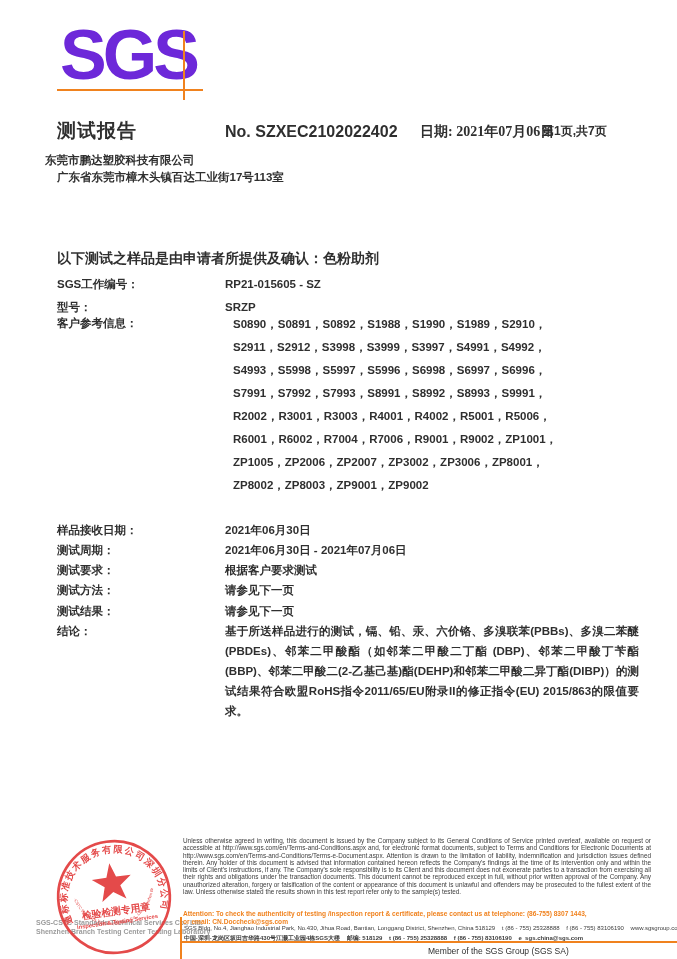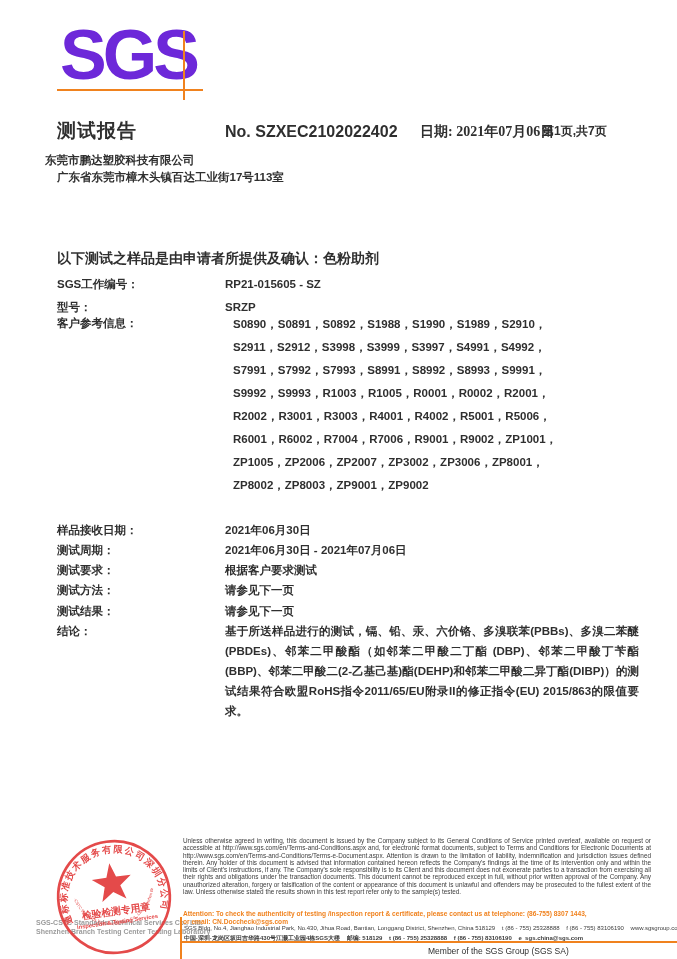--- a/index.html
+++ b/index.html
@@ -67,22 +67,22 @@
   <div class="row" style="top:297px">
     <span class="lbl">型号：</span>
     <span class="val">SRZP</span>
   </div>
 
   <div class="row refs" style="top:313px">
     <span class="lbl">客户参考信息：</span>
     <div class="val">
       <div>S0890，S0891，S0892，S1988，S1990，S1989，S2910，</div>
       <div>S2911，S2912，S3998，S3999，S3997，S4991，S4992，</div>
+      <div>S4993，S5998，S5997，S5996，S6998，S6997，S6996，</div>
       <div>S7991，S7992，S7993，S8991，S8992，S8993，S9991，</div>
-      <div>S9992，S9993，R1003，R1005，R0001，R0002，R2001，</div>
       <div>R2002，R3001，R3003，R4001，R4002，R5001，R5006，</div>
       <div>R6001，R6002，R7004，R7006，R9001，R9002，ZP1001，</div>
       <div>ZP1005，ZP2006，ZP2007，ZP3002，ZP3006，ZP8001，</div>
       <div>ZP8002，ZP8003，ZP9001，ZP9002</div>
     </div>
   </div>
 
   <div class="row" style="top:520px">
     <span class="lbl">样品接收日期：</span>
     <span class="val">2021年06月30日</span>

